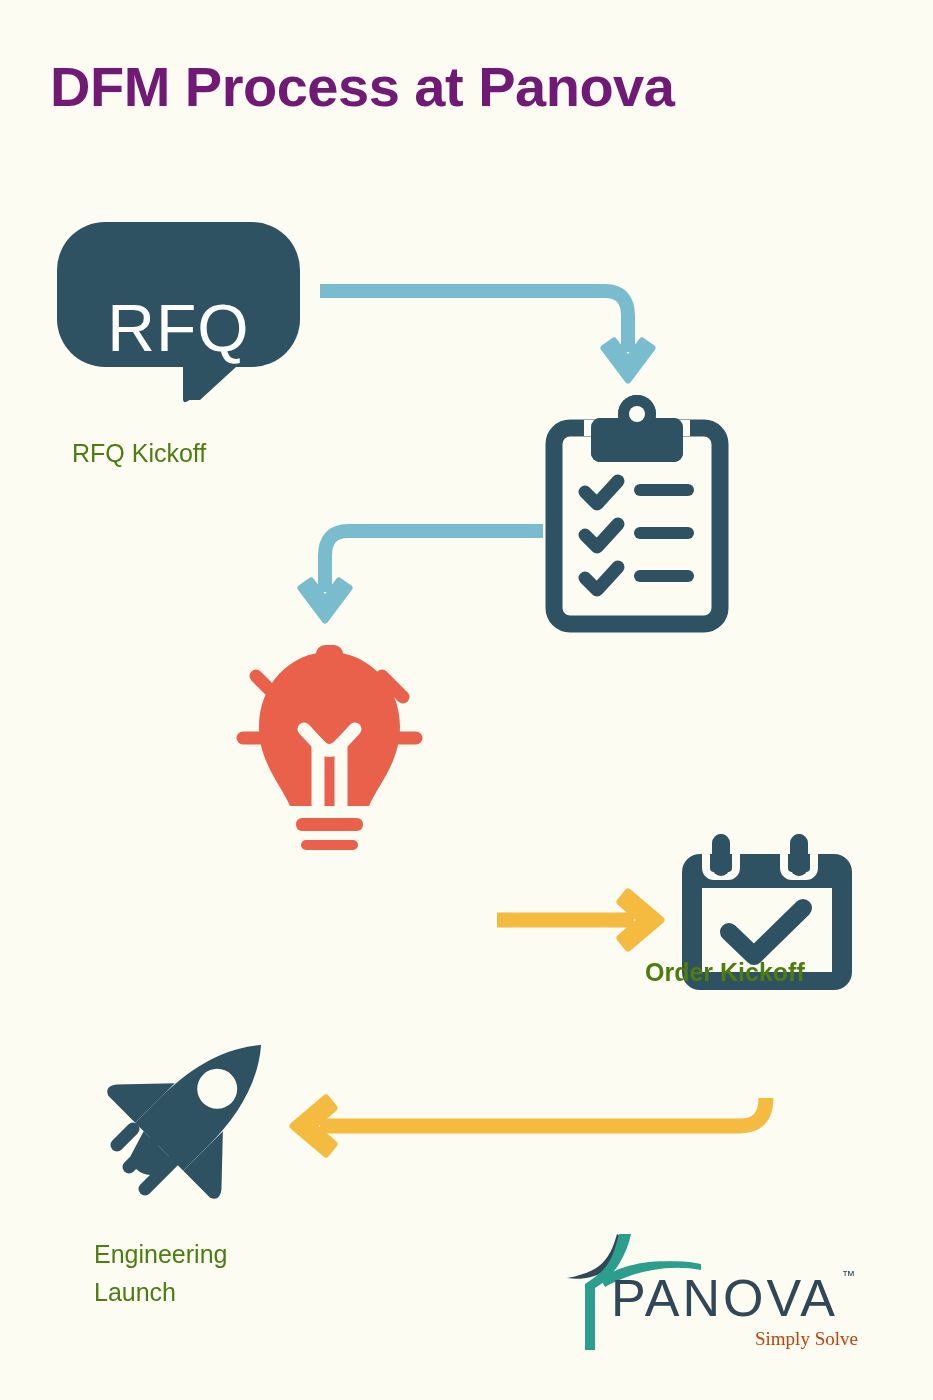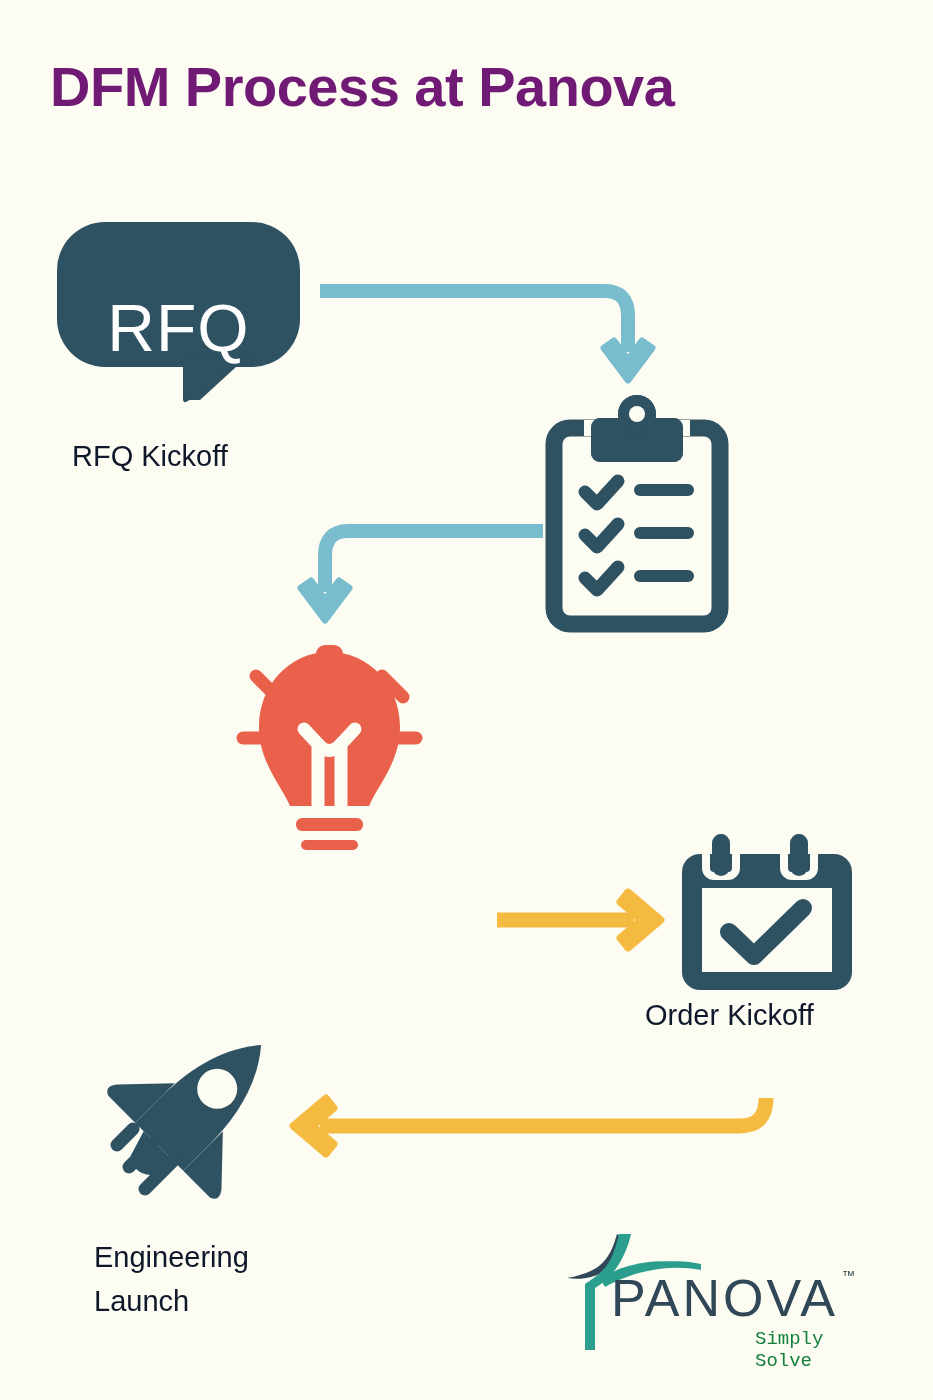--- a/index.html
+++ b/index.html
@@ -28,22 +28,22 @@
     font-weight: bold;
     letter-spacing: -0.5px;
     color: #701a75;
     font-family: "Liberation Sans", sans-serif;
     line-height: 1.1;
   }
 
   
   .node-label {
     position: absolute;
-    color: #0f172a;
-    font-size: 29px;
+    color: #4d7c0f;
+    font-size: 25px;
     line-height: 1.5;
     font-family: "Liberation Sans", sans-serif;
     white-space: pre-line;
   }
 
   
   #rfq-bubble {
     position: absolute;
     left: 57px;
     top: 222px;
@@ -99,22 +99,22 @@
     top: 36px;
     font-size: 13px;
     color: #2f4756;
     font-family: "Liberation Sans", sans-serif;
   }
   #logo-tagline {
     position: absolute;
     left: 190px;
     top: 96px;
     font-size: 19px;
-    color: #15803d;
-    font-family: Liberation Mono, monospace;
+    color: #c2410c;
+    font-family: Liberation Serif, serif;
   }
 </style>
 </head>
 <body>
 
 <div id="poster">
 
   <div id="title">DFM Process at Panova</div>
 
   <div id="rfq-bubble"></div>
@@ -199,21 +199,21 @@
     <rect x="712" y="834" width="18" height="42" rx="9" ry="9" fill="#2f5263"></rect>
     <rect x="706" y="840" width="30" height="36" rx="8" ry="8" fill="none" stroke="#fcfcf3" stroke-width="8"></rect>
     <rect x="712" y="834" width="18" height="42" rx="9" ry="9" fill="#2f5263"></rect>
     <rect x="790" y="834" width="18" height="42" rx="9" ry="9" fill="#2f5263"></rect>
     <rect x="784" y="840" width="30" height="36" rx="8" ry="8" fill="none" stroke="#fcfcf3" stroke-width="8"></rect>
     <rect x="790" y="834" width="18" height="42" rx="9" ry="9" fill="#2f5263"></rect>
 
     <path d="M 729 932 L 754 956 L 803 908" stroke="#2f5263" stroke-width="18" fill="none" stroke-linecap="round" stroke-linejoin="round"></path>
   </svg>
 
-  <div class="node-label" style="left:645px; top:994px; width:280px;">Order Kickoff</div>
+  <div class="node-label" style="left:645px; top:954px; width:280px;font-weight:bold;">Order Kickoff</div>
 
   <svg class="svg-layer">
     <path d="M 766 1098 Q 766 1126 740 1126 L 320 1126" stroke="#f5bb40" stroke-width="15" fill="none" stroke-linecap="butt"></path>
     <path d="M 326 1098 L 293 1126 L 326 1154 L 334 1144 L 313 1126 L 334 1108 Z" fill="#f5bb40" stroke="#f5bb40" stroke-width="7" stroke-linejoin="round"></path>
   </svg>
 
   <svg class="svg-layer">
     <g transform="translate(196,1110) rotate(45)">
 
       <path d="M 0 -92

